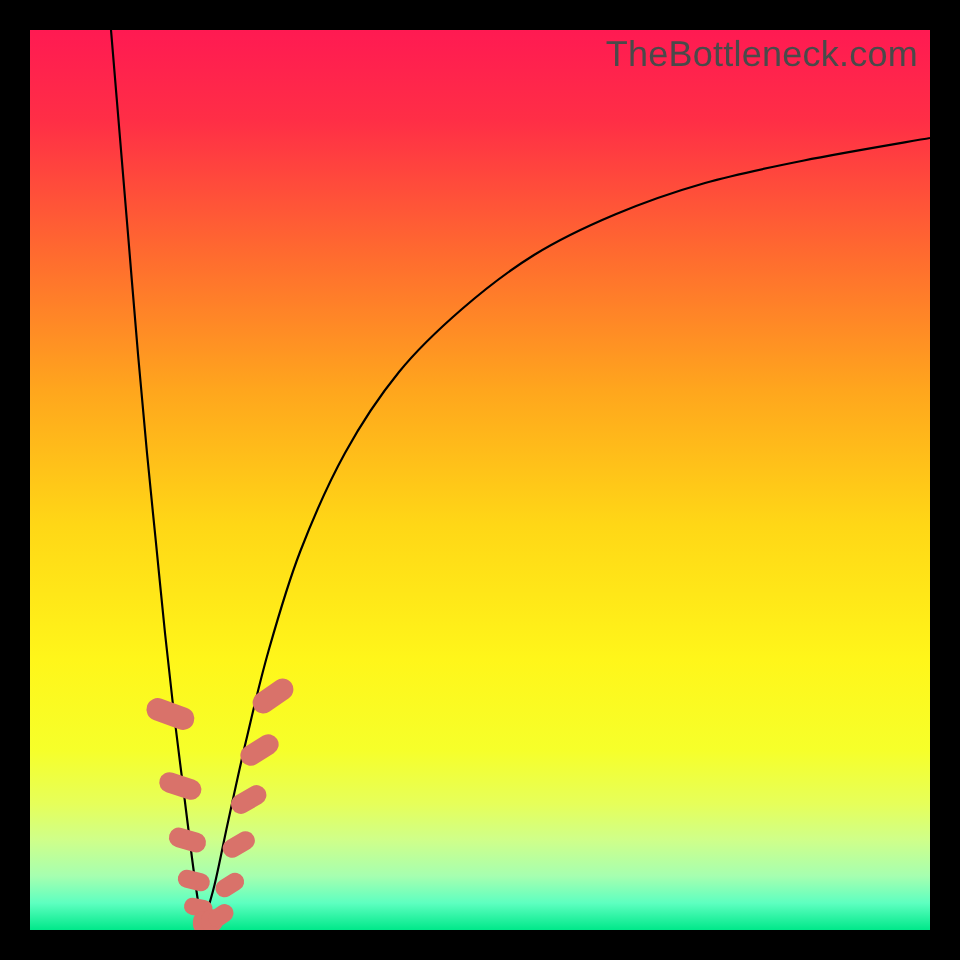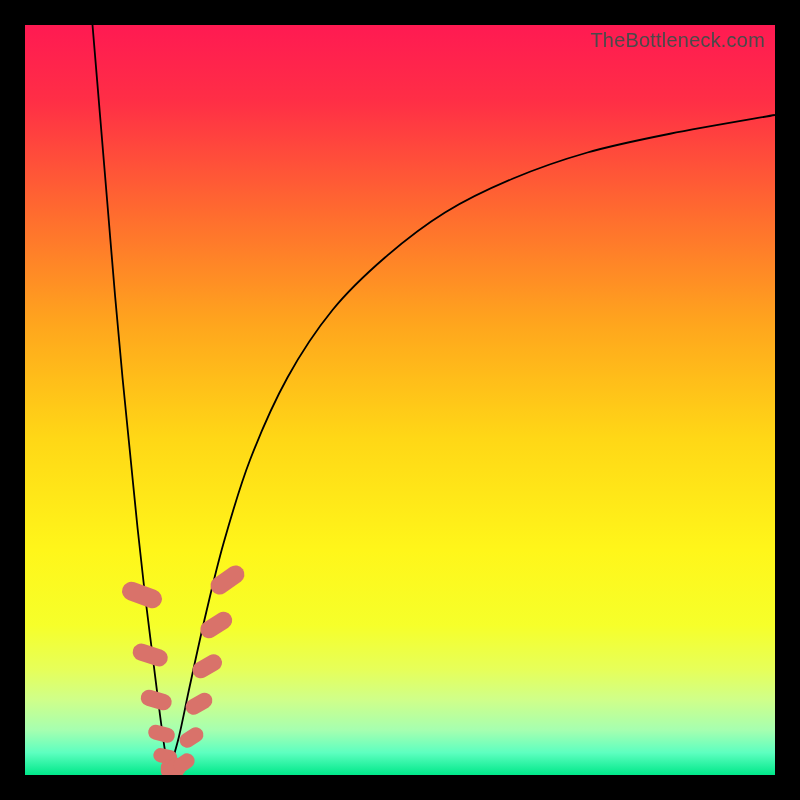--- a/index.html
+++ b/index.html
@@ -30,21 +30,21 @@
     left: 0;
     top: 0;
     width: 100%;
     height: 100%;
   }
   .watermark {
     position: absolute;
     top: 4px;
     right: 10px;
     color: #4a4a4a;
-    font-size: 20px;
+    font-size: 30px;
     font-weight: 500;
     letter-spacing: 0.2px;
     user-select: none;
   }
   svg.curve-layer {
     position: absolute;
     left: 0;
     top: 0;
     width: 100%;
     height: 100%;

